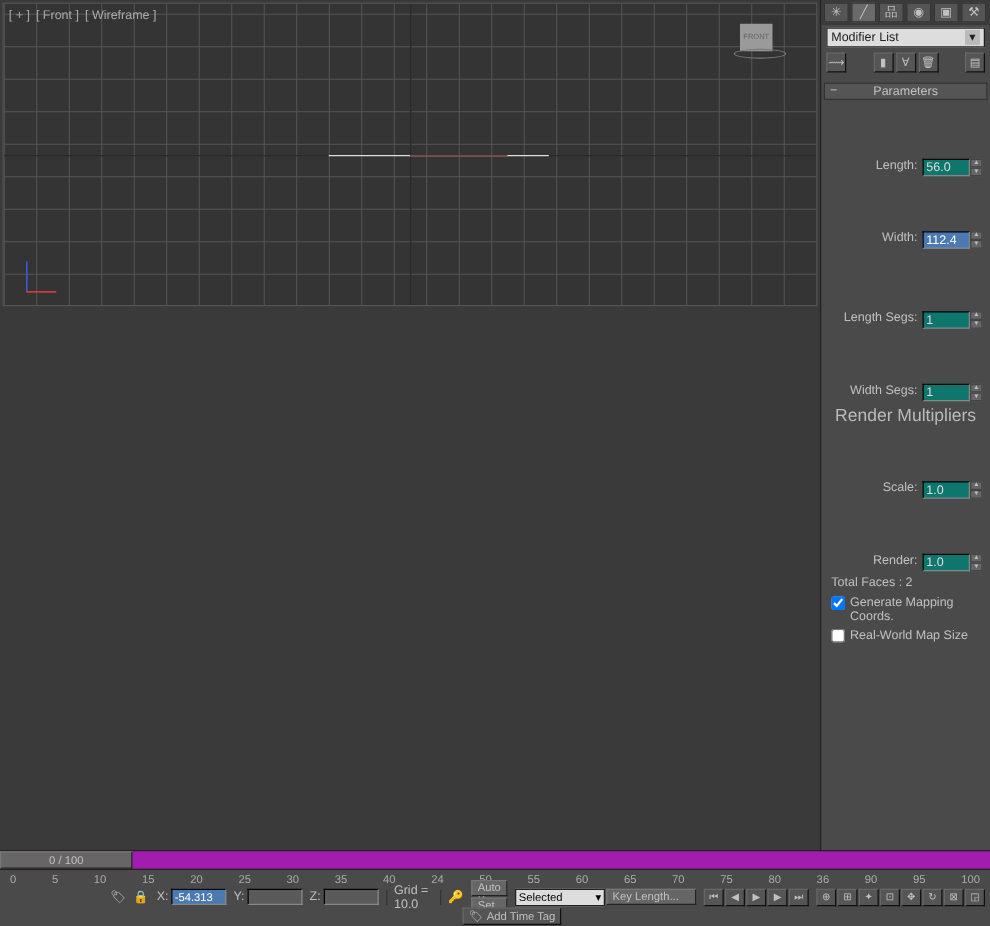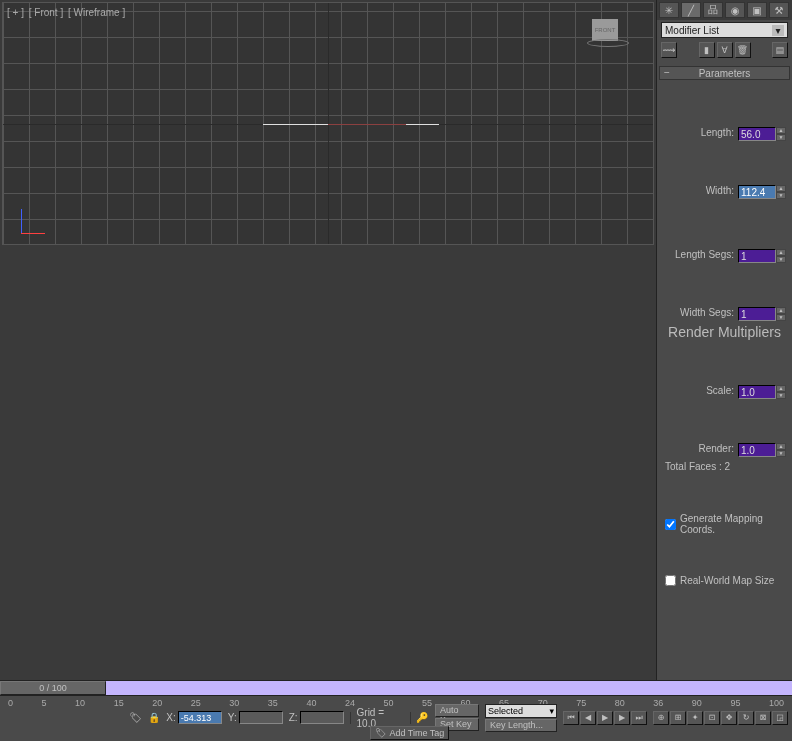--- a/index.html
+++ b/index.html
@@ -103,32 +103,32 @@
 .mod-tbtn { width:16px; height:16px; background:#555; border:1px outset #666; display:flex; align-items:center; justify-content:center; font-size:9px; }
 
 .rollout { margin:6px 2px 0; }
 .rollout-header { background:#555; border:1px solid #333; padding:1px 0; text-align:center; position:relative; height:14px; line-height:12px; }
 .rollout-header .toggle { position:absolute; left:4px; top:0; }
 .rollout-body { padding:4px 2px; }
 
 .param-row { display:flex; align-items:flex-start; justify-content:flex-end; gap:4px; padding:1px 2px;margin-top:42px; }
 .param-label { text-align:right; font-size:10px; }
 .spinner { display:flex; }
-.spinner input { width:38px; height:14px; background:#4c1d95; border:1px inset #333; color:#ddd; font-size:10px; padding:0 2px; }
+.spinner input { width:38px; height:14px; background:#0f766e; border:1px inset #333; color:#ddd; font-size:10px; padding:0 2px; }
 .spinner input.sel { background:#4a7ab0; color:#fff; }
 .spinner .arrows { width:10px; display:flex; flex-direction:column; }
 .spinner .arrows div { height:7px; background:#666; border:1px solid #444; font-size:5px; text-align:center; line-height:4px; }
 
 .subhead { text-align:center; font-size:14px; padding:2px 0; color:#bbb; }
-.check-row { display:flex; align-items:center; gap:4px; padding:2px 4px;margin-top:36px; }
+.check-row { display:flex; gap:4px; padding:2px 4px; }
 .check-row input { width:11px; height:11px; }
 
 
 .bottom { position:absolute; left:0; right:0; bottom:0; height:61px; background:#4a4a4a; }
-.timeline { height:16px; position:relative; background:#c4b5fd; border-top:1px solid #222; border-bottom:1px solid #222; }
+.timeline { height:16px; position:relative; background:#a21caf; border-top:1px solid #222; border-bottom:1px solid #222; }
 .timeline-slider { position:absolute; left:0; top:0; width:106px; height:14px; background:#666; border:1px outset #777; text-align:center; font-size:9px; line-height:12px; }
 .ruler { height:14px; background:#4a4a4a; display:flex; justify-content:space-between; padding:0 8px; align-items:center; font-size:9px; color:#aaa; }
 .status-row { display:flex; align-items:center; height:15px; gap:6px; padding:0 4px; }
 .coord { display:flex; align-items:center; gap:2px; }
 .coord input { width:44px; height:13px; background:#5a5a5a; border:1px inset #333; color:#ddd; font-size:9px; padding:0 2px; }
 .coord input.sel { background:#4a7ab0; color:#fff; }
 .sep { width:1px; height:12px; background:#333; }
 .keybtn { height:13px; background:#666; border:1px outset #777; padding:0 4px; font-size:9px; }
 .select-combo { background:#ddd; color:#000; border:1px solid #222; height:14px; width:72px; font-size:9px; padding:0 2px; display:flex; align-items:center; justify-content:space-between; }
 .playback { display:flex; gap:1px; }
@@ -340,21 +340,21 @@
       <input value="" style="">
     </div>
     <div class="sep"></div>
     <span>Grid = 10.0</span>
     <div class="sep"></div>
     <span>🔑</span>
     <div style="display:flex;flex-direction:column;gap:1px">
       <div class="keybtn">Auto Key</div>
       <div class="keybtn">Set Key</div>
     </div>
-    <div style="display:flex;flex-direction:column;gap:1px">
+    <div style="display:flex;flex-direction:row;gap:1px">
       <div class="select-combo">
         <span>Selected</span>
         <span>▾</span>
       </div>
       <div class="keybtn" style="width:72px">
         <span>Key Length...</span>
       </div>
     </div>
     <div class="playback">
       <div class="pbtn">⏮</div>

